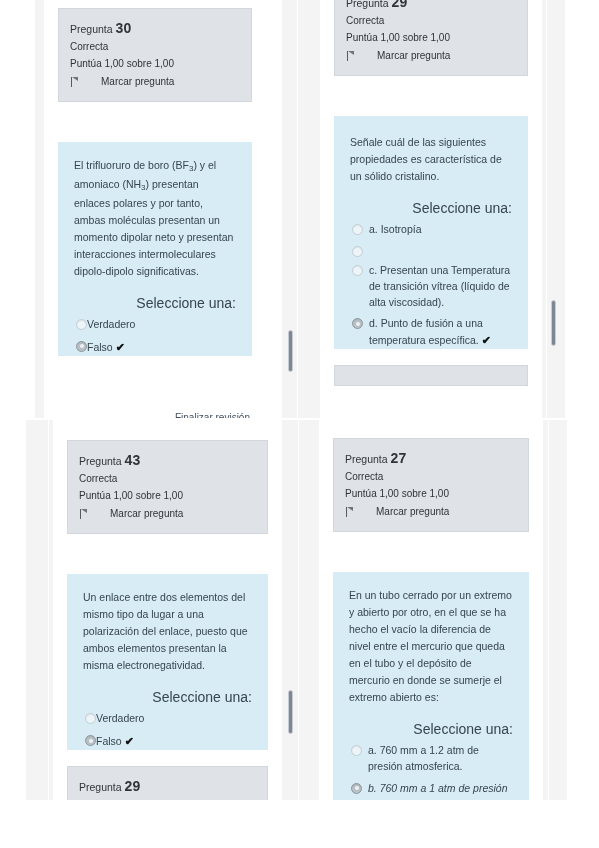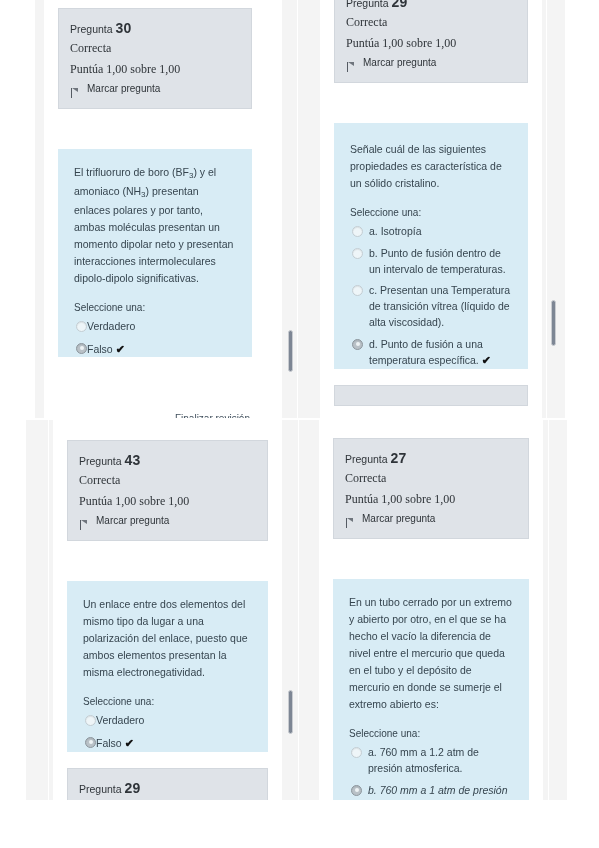--- a/index.html
+++ b/index.html
@@ -77,32 +77,31 @@
     line-height: 1.45;
     white-space: nowrap;
   }
   .qinfo .qno b {
     font-size: 14px;
     font-weight: bold;
     letter-spacing: .2px;
   }
   .qinfo .qstate,
   .qinfo .qgrade {
-    font-size: 12px;
+    font-size: 10px;
     color: #2f3439;
     line-height: 1.7;
-    font-family: Liberation Serif, serif;
   }
   .qinfo .qflag {
     font-size: 10px;
     color: #2f3439;
     line-height: 1.9;
     display: flex;
-    align-items: flex-end;
-    gap: 8px;
+    align-items: center;
+    gap: 22px;
   }
   .flag-icon {
     display: inline-block;
     width: 9px; height: 10px;
     position: relative;
   }
   .flag-icon::before {
     content: "";
     position: absolute;
     left: 1px; top: 0;
@@ -127,24 +126,25 @@
     margin-bottom: 16px;
     margin-top: 40px;
   }
   .qtext {
     font-size: 10.5px;
     line-height: 1.62;
     color: #36454f;
   }
   .qtext sub { font-size: 8px; vertical-align: -2px; }
   .answer-label {
-    font-size: 10px;
+    font-size: 14px;
     color: #36454f;
     margin-top: 15px;
     margin-bottom: 6px;
+    text-align: right;
   }
 
   .opt {
     display: flex;
     align-items: flex-start;
     gap: 0;
     margin-bottom: 6px;
     padding-left: 2px;
   }
   .radio {
@@ -274,21 +274,20 @@
         <div class="qbody" style="padding-top:18px;">
           <div class="qtext">Señale cuál de las siguientes propiedades es característica de un sólido cristalino.</div>
           <div class="answer-label">Seleccione una:</div>
 
           <div class="opt">
             <span class="radio"></span>
             <span class="opt-text" style="padding-left:6px;">a. Isotropía</span>
           </div>
           <div class="opt">
             <span class="radio"></span>
-            <span class="opt-text" style="padding-left:6px;">b. Punto de fusión dentro de un intervalo de temperaturas.</span>
           </div>
           <div class="opt">
             <span class="radio"></span>
             <span class="opt-text" style="padding-left:6px;">c. Presentan una Temperatura de transición vítrea (líquido de alta viscosidad).</span>
           </div>
           <div class="opt">
             <span class="radio checked"></span>
             <span class="opt-text" style="padding-left:6px;"><span>d. Punto de fusión a una temperatura específica.</span><span class="tick">✔</span></span>
           </div>
         </div>

